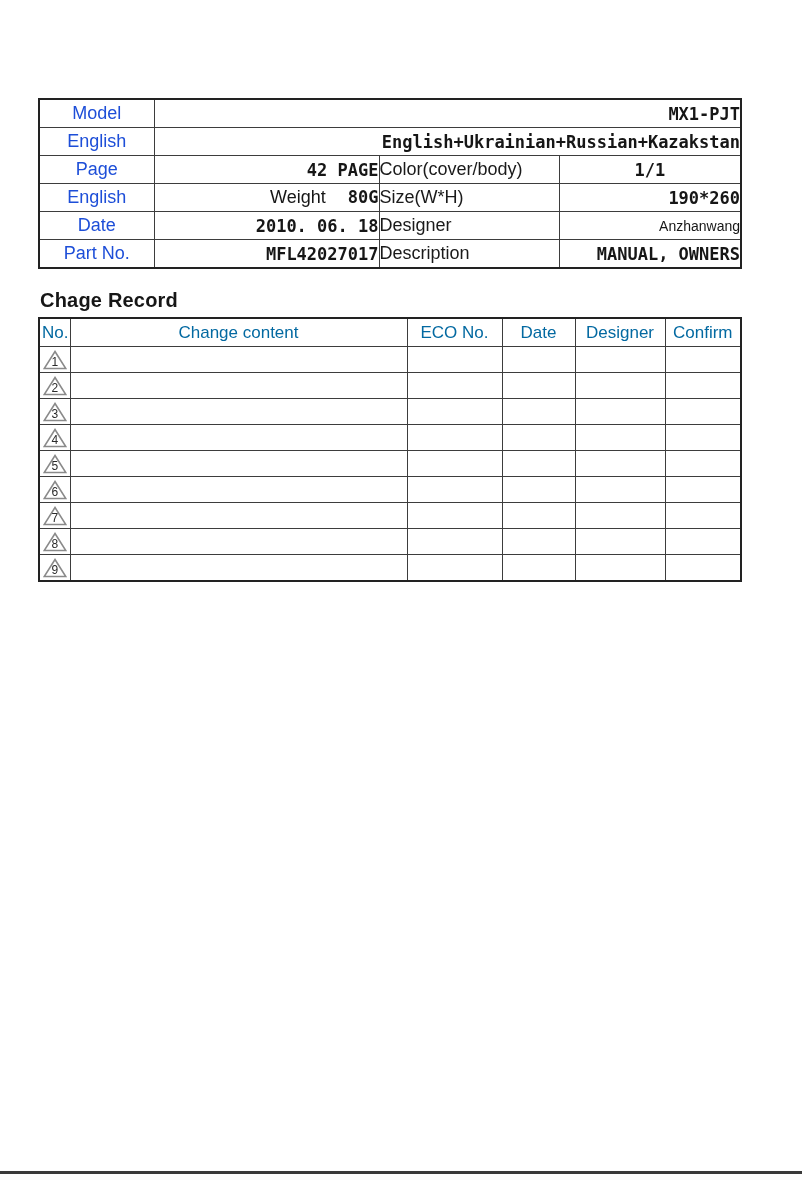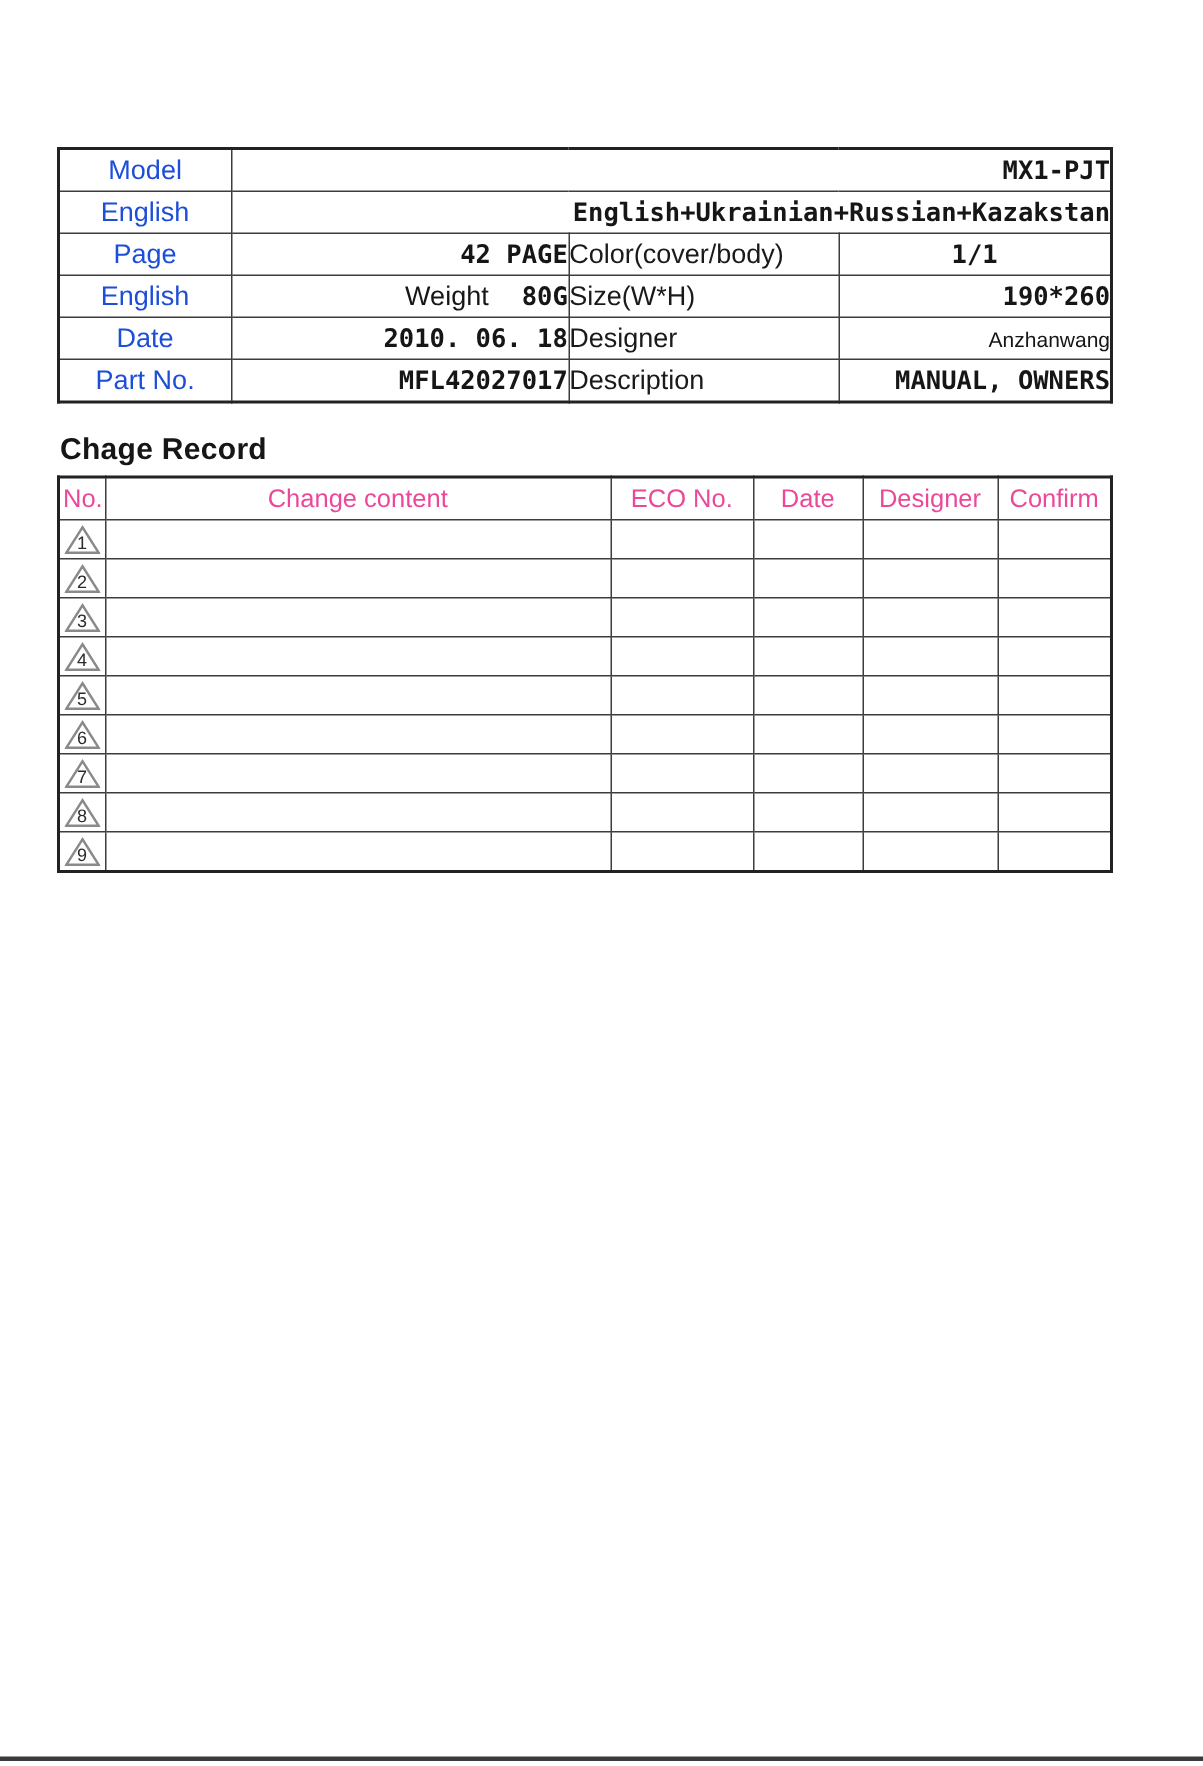--- a/index.html
+++ b/index.html
@@ -87,21 +87,21 @@
   #change-table {
     left: 38px;
     top: 317px;
     width: 702px;
     border: 2px solid #222222;
   }
   #change-table th {
     height: 27px;
     font-size: 17px;
     font-weight: normal;
-    color: #ec4899;
+    color: #0369a1;
     text-align: center;
   }
   #change-table th.first {
     text-align: left;
     padding-left: 2px;
   }
   #change-table td { height: 25px; }
   .tri-cell {
     text-align: center;
   }

